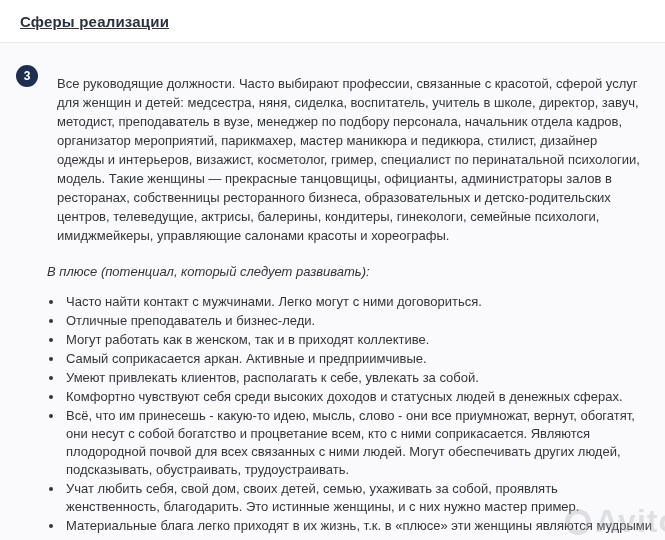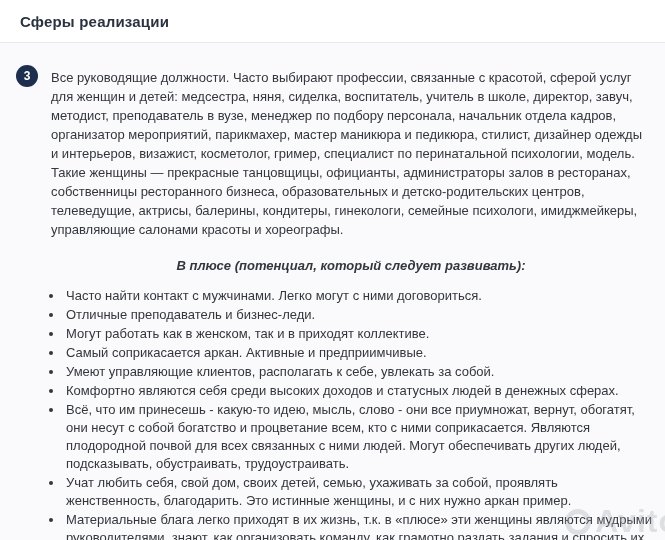--- a/index.html
+++ b/index.html
@@ -12,20 +12,21 @@
     overflow: hidden;
     position: relative;
     background: #fafafc;
     font-family: "Liberation Sans", "DejaVu Sans", sans-serif;
     color: #33363d;
   }
   .header {
     background: #ffffff;
     padding: 13px 20px 11px 20px;
     border-bottom: 1px solid #e7e7ec;
+    text-decoration: underline;
   }
   .page-title {
     font-size: 15px;
     font-weight: 700;
     color: #2b3340;
     letter-spacing: 0.2px;
   }
   .content {
     display: flex;
     align-items: flex-start;
@@ -47,28 +48,27 @@
     justify-content: center;
     margin-top: 1px;
   }
   .text-col {
     flex: 1 1 auto;
     margin-left: 9px;
     font-size: 13px;
     line-height: 19px;
   }
   .paragraph {
-    margin: 4px;
+    margin: 10px;
   }
   .subheading {
     margin: 17px 0 0 0;
     font-style: italic;
-    font-weight: 700;
+    font-weight: 400;
     font-size: 13px;
-    text-align: center;
   }
   ul.bullets {
     margin: 12px 0 0 0;
     padding-left: 17px;
     line-height: 18px;
   }
   ul.bullets li {
     margin: 0 0 1px 0;
     padding-left: 2px;
   }
@@ -112,24 +112,24 @@
     <div class="number-badge">3</div>
   </div>
   <div class="text-col">
     <p class="paragraph">Все руководящие должности. Часто выбирают профессии, связанные с красотой, сферой услуг для женщин и детей: медсестра, няня, сиделка, воспитатель, учитель в школе, директор, завуч, методист, преподаватель в вузе, менеджер по подбору персонала, начальник отдела кадров, организатор мероприятий, парикмахер, мастер маникюра и педикюра, стилист, дизайнер одежды и интерьеров, визажист, косметолог, гример, специалист по перинатальной психологии, модель. Такие женщины — прекрасные танцовщицы, официанты, администраторы залов в ресторанах, собственницы ресторанного бизнеса, образовательных и детско-родительских центров, телеведущие, актрисы, балерины, кондитеры, гинекологи, семейные психологи, имиджмейкеры, управляющие салонами красоты и хореографы.</p>
     <p class="subheading">В плюсе (потенциал, который следует развивать):</p>
     <ul class="bullets">
       <li>Часто найти контакт с мужчинами. Легко могут с ними договориться.</li>
       <li>Отличные преподаватель и бизнес-леди.</li>
       <li>Могут работать как в женском, так и в приходят коллективе.</li>
       <li>Самый соприкасается аркан. Активные и предприимчивые.</li>
-      <li>Умеют управляющие клиентов, располагать к себе, увлекать за собой.</li>
-      <li>Комфортно являются себя среди высоких доходов и статусных людей в денежных сферах.</li>
+      <li>Умеют привлекать клиентов, располагать к себе, увлекать за собой.</li>
+      <li>Комфортно чувствуют себя среди высоких доходов и статусных людей в денежных сферах.</li>
       <li>Всё, что им принесешь - какую-то идею, мысль, слово - они все приумножат, вернут, обогатят, они несут с собой богатство и процветание всем, кто с ними соприкасается. Являются плодородной почвой для всех связанных с ними людей. Могут обеспечивать других людей, подсказывать, обустраивать, трудоустраивать.</li>
-      <li>Учат любить себя, свой дом, своих детей, семью, ухаживать за собой, проявлять женственность, благодарить. Это истинные женщины, и с них нужно аркан пример.</li>
+      <li>Учат любить себя, свой дом, своих детей, семью, ухаживать за собой, проявлять женственность, благодарить. Это истинные женщины, и с них нужно мастер пример.</li>
       <li>Материальные блага легко приходят в их жизнь, т.к. в «плюсе» эти женщины являются мудрыми руководителями, знают, как организовать команду, как грамотно раздать задания и спросить их выполнение со своих подчиненных.</li>
     </ul>
   </div>
 </div>
 
 <div class="watermark">
   <span class="wm-ring"></span>
   <span class="wm-text">Avito</span>
 </div>
 

